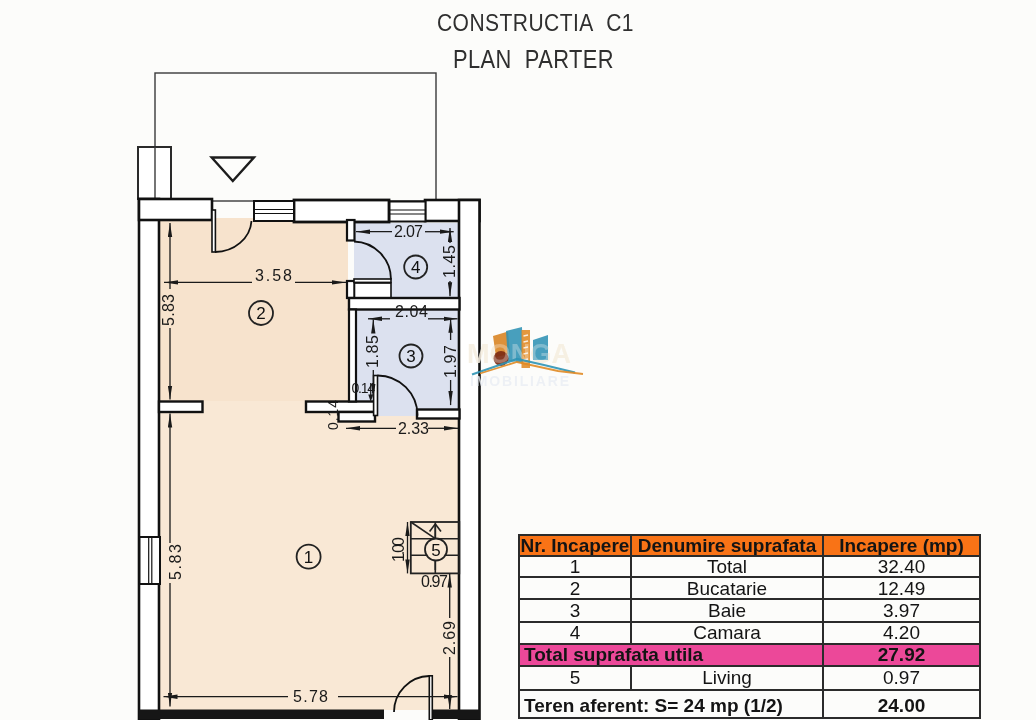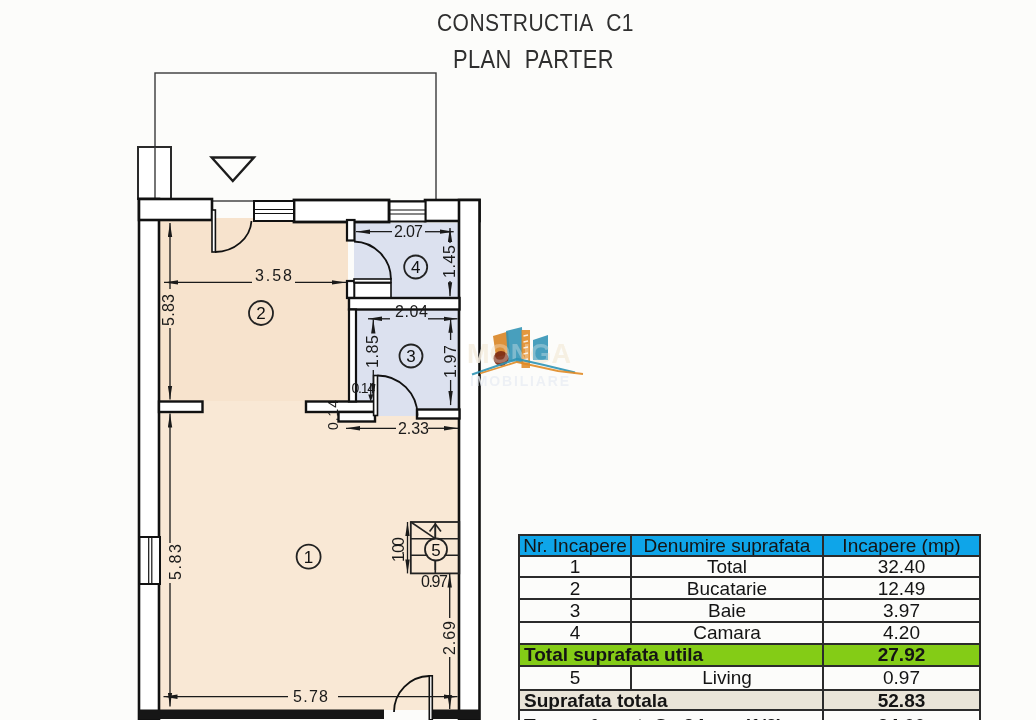--- a/index.html
+++ b/index.html
@@ -255,21 +255,21 @@
 </svg>
 
 <table class="areas abs" style="left:518px;top:534px;width:461px;">
   <colgroup>
       <col style="width:112px">
       <col style="width:192px">
       <col style="width:157px">
     </colgroup>
 
   <tbody>
-      <tr style="background:#0ea5e9;font-weight:normal;">
+      <tr style="background:#f97316;font-weight:bold;">
     <td style="height:18.5px;">Nr. Incapere</td>
         <td>Denumire suprafata</td>
         <td>Incapere (mp)</td>
   </tr>
 
   <tr>
         <td style="height:19.5px;">1</td>
         <td>Total</td>
         <td>32.40</td>
       </tr>
@@ -285,34 +285,30 @@
         <td>Baie</td>
         <td>3.97</td>
       </tr>
 
   <tr>
         <td style="height:20.5px;">4</td>
         <td>Camara</td>
         <td>4.20</td>
       </tr>
 
-  <tr style="background:#84cc16;font-weight:bold;">
+  <tr style="background:#ec4899;font-weight:bold;">
     <td colspan="2" style="height:19.5px;text-align:left;padding-left:4px;">Total suprafata utila</td>
         <td>27.92</td>
   </tr>
 
   <tr>
         <td style="height:22.5px;">5</td>
         <td>Living</td>
         <td>0.97</td>
       </tr>
 
-  <tr style="background:#e9e4d8;font-weight:bold;">
-    <td colspan="2" style="height:18px;text-align:left;padding-left:4px;">Suprafata totala</td>
-        <td>52.83</td>
-  </tr>
 
   <tr style="font-weight:bold;">
     <td colspan="2" style="height:24px;text-align:left;padding-left:4px;padding-top:2px;">Teren aferent: S= 24 mp (1/2)</td>
         <td style="padding-top:2px;">24.00</td>
   </tr>
 </tbody>
   </table>
 
 </body></html>

